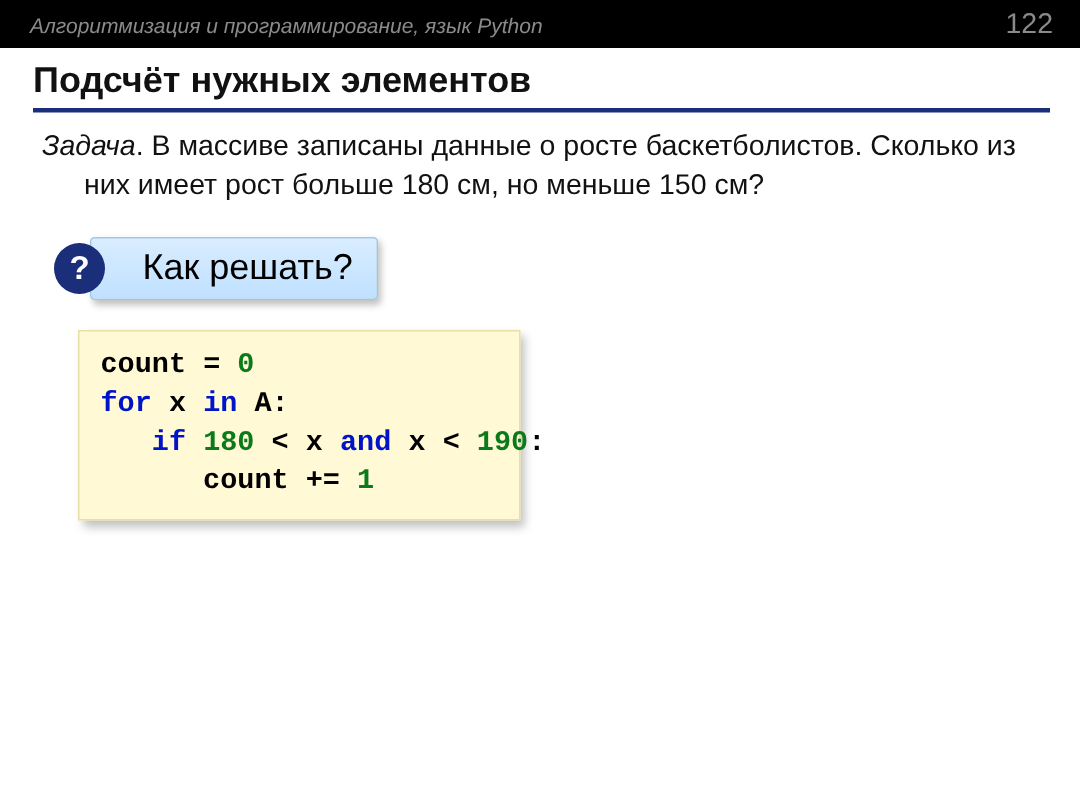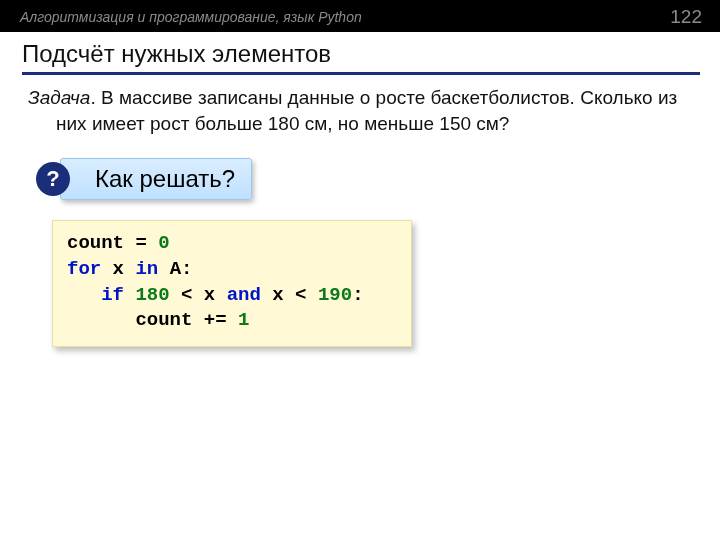--- a/index.html
+++ b/index.html
@@ -25,21 +25,21 @@
   }
   .page-num {
     color: #8a8a8a;
     font-weight: normal;
     font-size: 19px;
     text-align: center;
   }
   .heading {
     margin: 8px 20px 0 22px;
     font-size: 24px;
-    font-weight: normal;
+    font-weight: bold;
     color: #111;
     border-bottom: 3px solid #1a2e7a;
     padding-bottom: 4px;
   }
   .task {
     margin: 10px 40px 0 28px;
     font-size: 19px;
     line-height: 1.35;
     color: #111;
   }
@@ -77,21 +77,21 @@
     color: #fff;
     font-weight: bold;
     font-size: 22px;
     display: flex;
     align-items: center;
     justify-content: center;
     margin-left: -16px;
   }
   .code-block {
     margin: 20px 0 0 52px;
-    width: 360px;
+    width: 295px;
     background: #fff9d6;
     border: 1px solid #e6dfa8;
     box-shadow: 3px 4px 6px rgba(0,0,0,0.25);
     padding: 10px 14px 12px 14px;
     font-family: "Courier New", monospace;
     font-size: 19px;
     font-weight: bold;
     line-height: 1.35;
     white-space: pre;
     color: #000;

